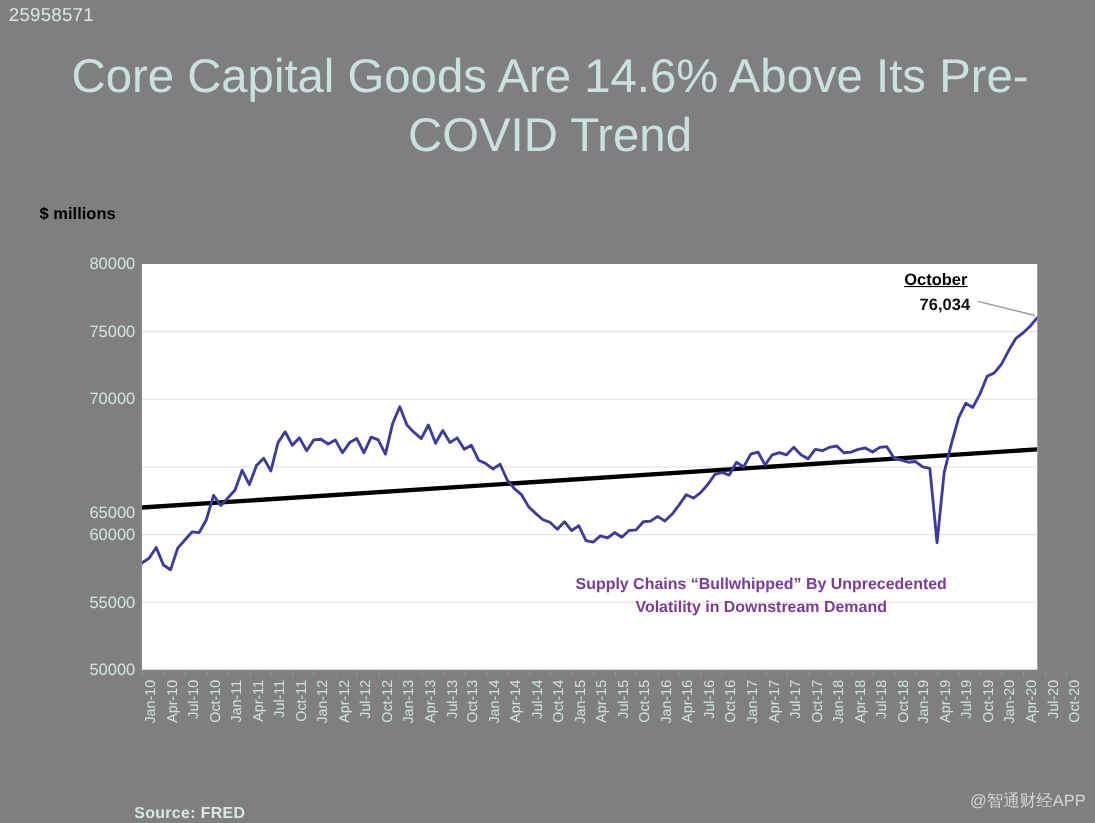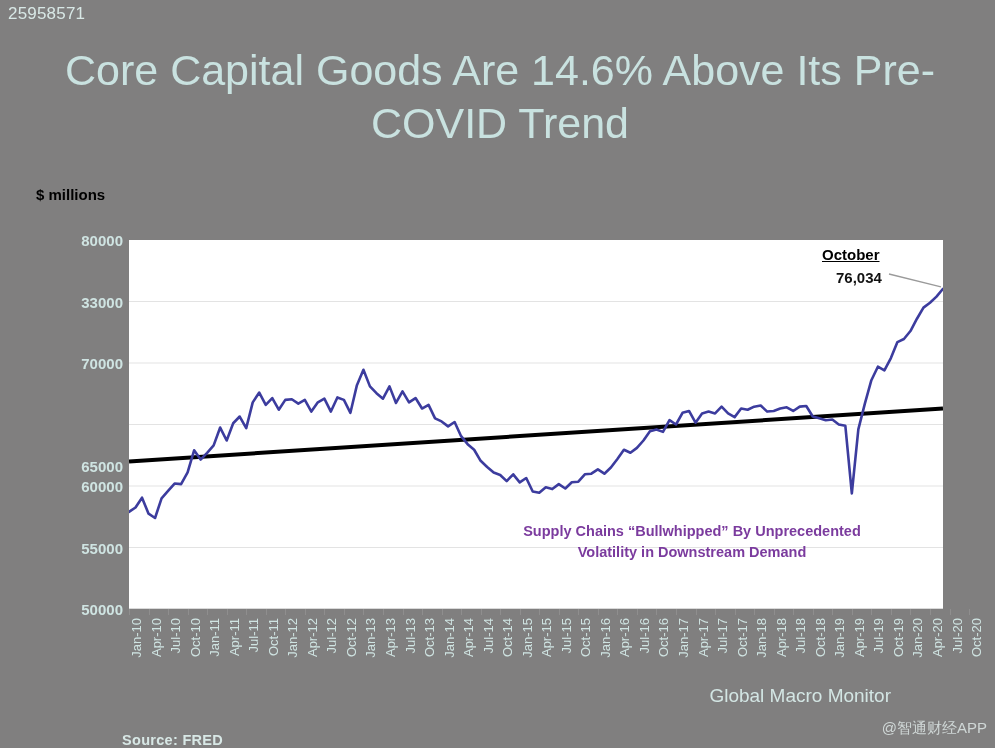--- a/index.html
+++ b/index.html
@@ -23,21 +23,21 @@
   }
   #ylabel {
     position: absolute; left: 36px; top: 186px;
     font-size: 15px; font-weight: bold; color: #000000;
   }
   #chart-wrap { position: absolute; left: 0; top: 0; width: 995px; height: 748px; }
   .ytick {
     position: absolute; right: 0; width: 70px; text-align: right;
     font-size: 15px; color: #cfe4e2; transform: translateY(-50%);
   }
-  #yaxis-ticks { position: absolute; left: 48px; top: 0; width: 75px; height: 748px; font-weight: bold; }
+  #yaxis-ticks { position: absolute; left: 48px; top: 0; width: 75px; height: 748px; }
   #plot {
     position: absolute; left: 129px; top: 240px;
     width: 814px; height: 369px;
     background: #ffffff;
   }
   #xaxis-ticks { position: absolute; left: 129px; top: 609px; width: 814px; height: 130px; }
   .xtick-wrap { position: absolute; top: 0; }
   .xtick-mark { position: absolute; left: 0; top: 0; width: 1px; height: 6px; background: #8f8e8e; }
   .xtick-lbl {
     position: absolute; left: 0; top: 9px;
@@ -82,21 +82,21 @@
 
 <div id="datestamp">25958571</div>
 
 <div id="title">Core Capital Goods Are 14.6% Above Its Pre-COVID Trend</div>
 
 <div id="ylabel">$ millions</div>
 
 <div id="chart-wrap">
   <div id="yaxis-ticks">
       <div class="ytick" style="top: 240px;">80000</div>
-      <div class="ytick" style="top: 301.5px;">33000</div>
+      <div class="ytick" style="top: 301.5px;">75000</div>
       <div class="ytick" style="top: 363px; text-align: right;">70000</div>
       <div class="ytick" style="top: 424.5px; margin-top: 41px;">65000</div>
       <div class="ytick" style="top: 486px;">60000</div>
       <div class="ytick" style="top: 547.5px;">55000</div>
       <div class="ytick" style="top: 609px;">50000</div>
     </div>
   <div id="plot">
     <svg id="plot-svg" width="814" height="369" viewBox="0 0 814 369" style="display:block">
         <line x1="0" y1="61.499999999999986" x2="814" y2="61.499999999999986" stroke="#e3e3e3" stroke-width="1"></line>
         <line x1="0" y1="123.00000000000001" x2="814" y2="123.00000000000001" stroke="#e3e3e3" stroke-width="1"></line>
@@ -290,16 +290,15 @@
 </div>
 
 <div id="annot-label">October</div>
 <div id="annot-value">76,034</div>
 
 <div id="callout">Supply Chains “Bullwhipped” By Unprecedented Volatility in Downstream Demand</div>
 
 <div id="source">Source:  FRED</div>
 
 <div id="brand">
-  <div>Global Macro Monitor</div>
 </div>
 
 <div id="watermark">@智通财经APP</div>
 
 </body></html>

